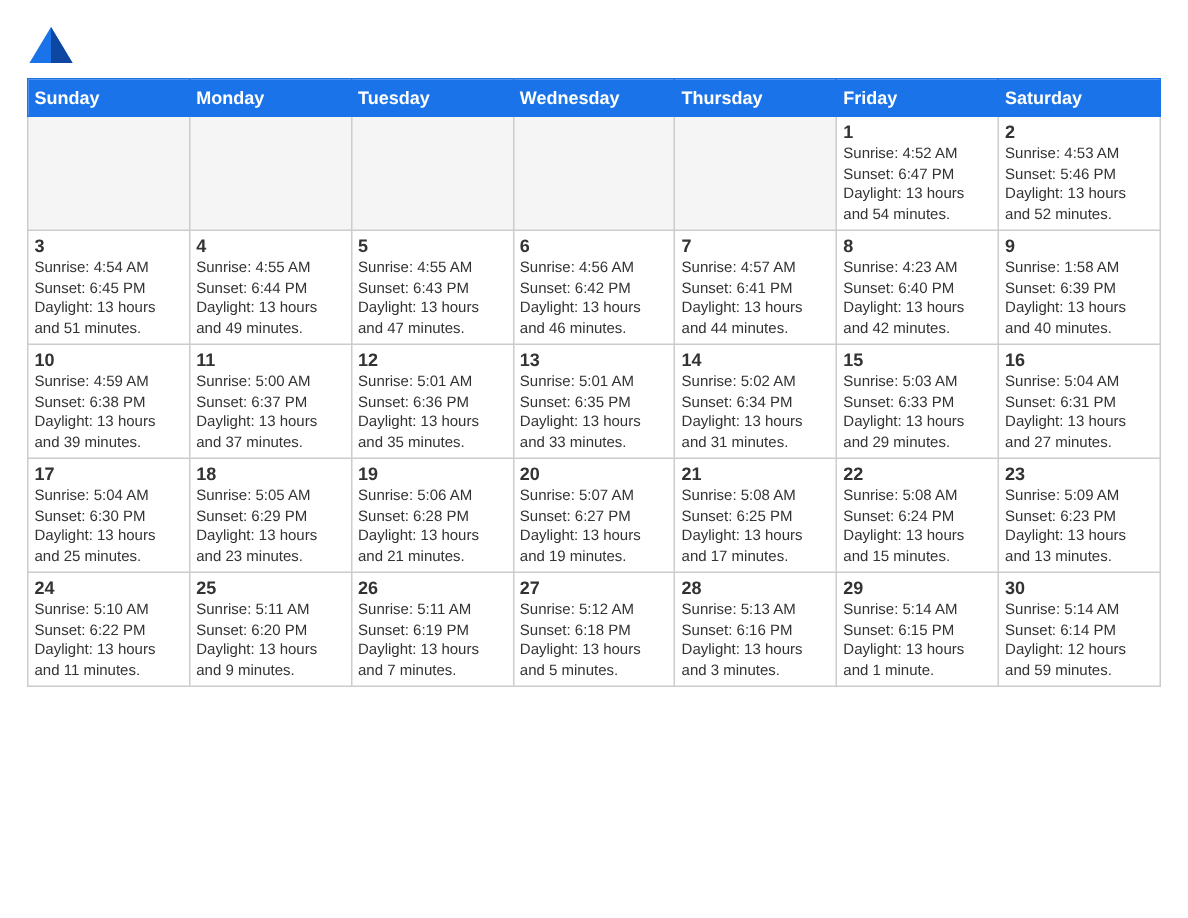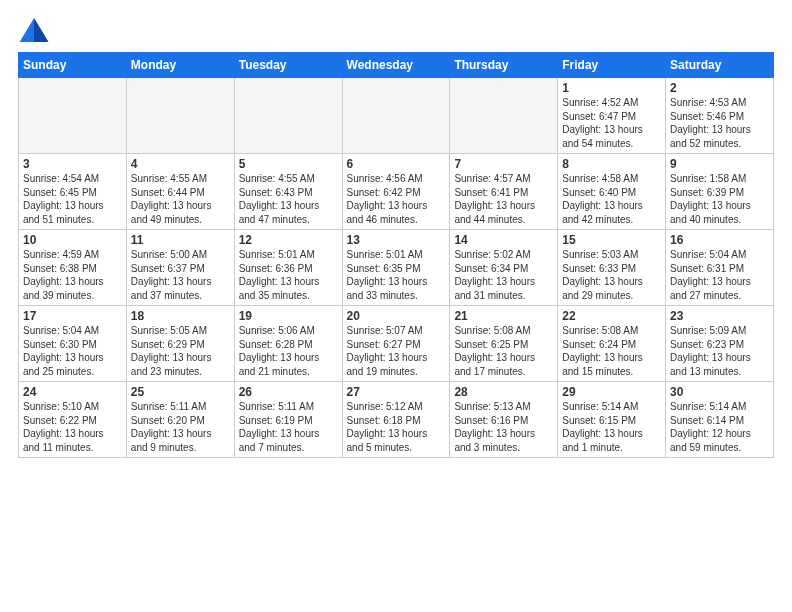--- a/index.html
+++ b/index.html
@@ -173,21 +173,21 @@
 Daylight: 13 hours and 46 minutes.</div>
           </td>
           <td>
             <span class="day-number">7</span>
             <div class="day-info">Sunrise: 4:57 AM
 Sunset: 6:41 PM
 Daylight: 13 hours and 44 minutes.</div>
           </td>
           <td>
             <span class="day-number">8</span>
-            <div class="day-info">Sunrise: 4:58 AM
+            <div class="day-info">Sunrise: 4:23 AM
 Sunset: 6:40 PM
 Daylight: 13 hours and 42 minutes.</div>
           </td>
           <td>
             <span class="day-number">9</span>
             <div class="day-info">Sunrise: 1:58 AM
 Sunset: 6:39 PM
 Daylight: 13 hours and 40 minutes.</div>
           </td>
         </tr>

